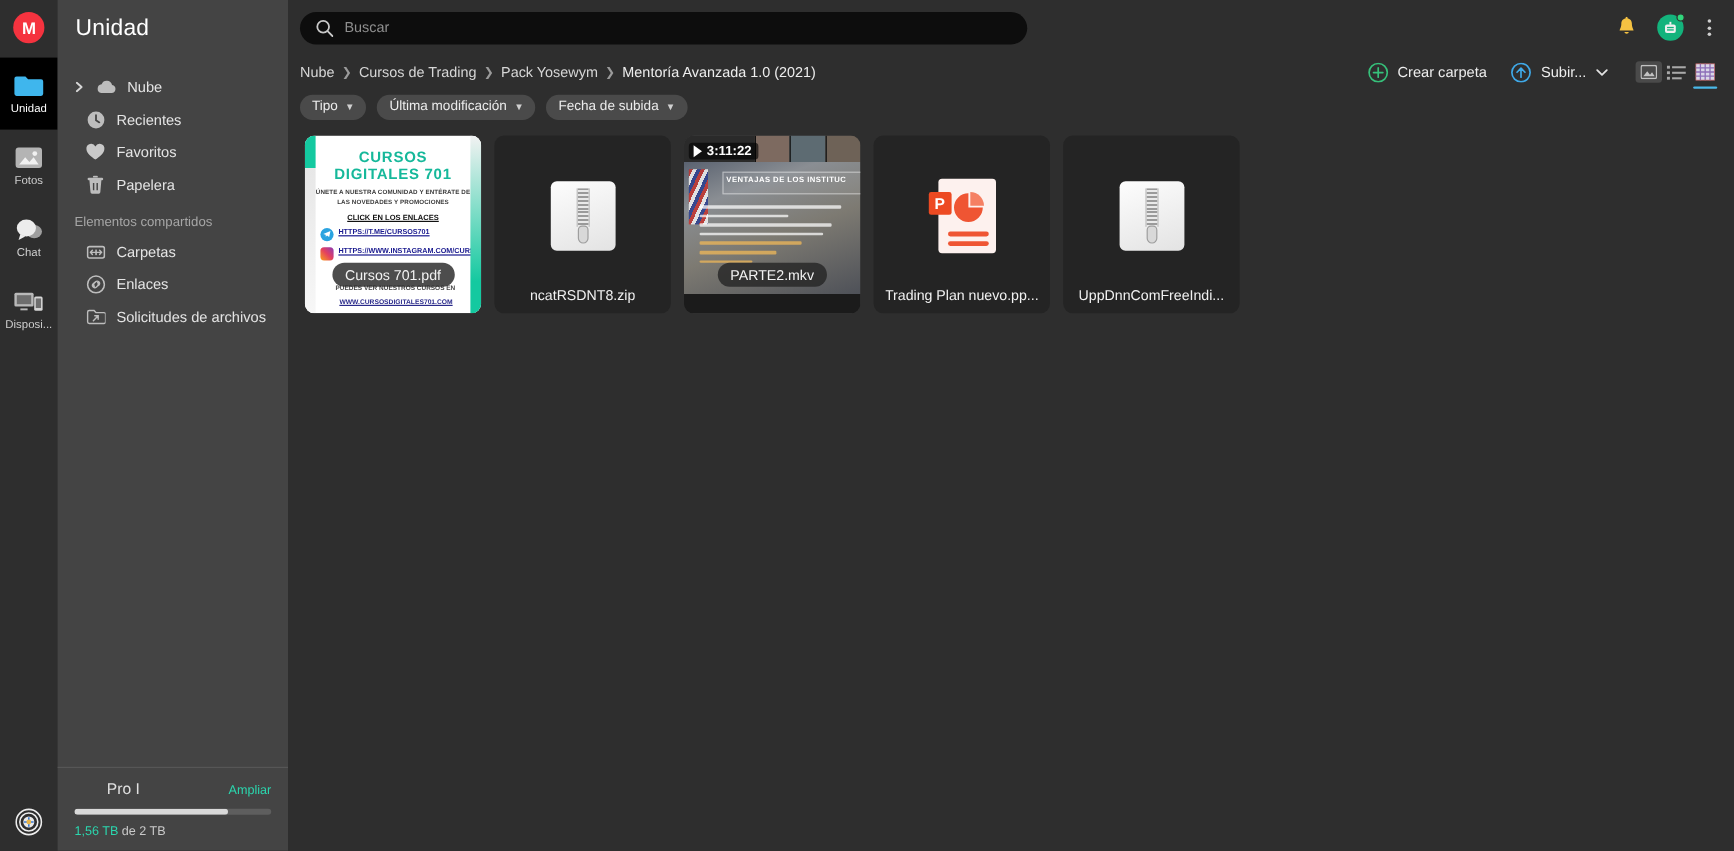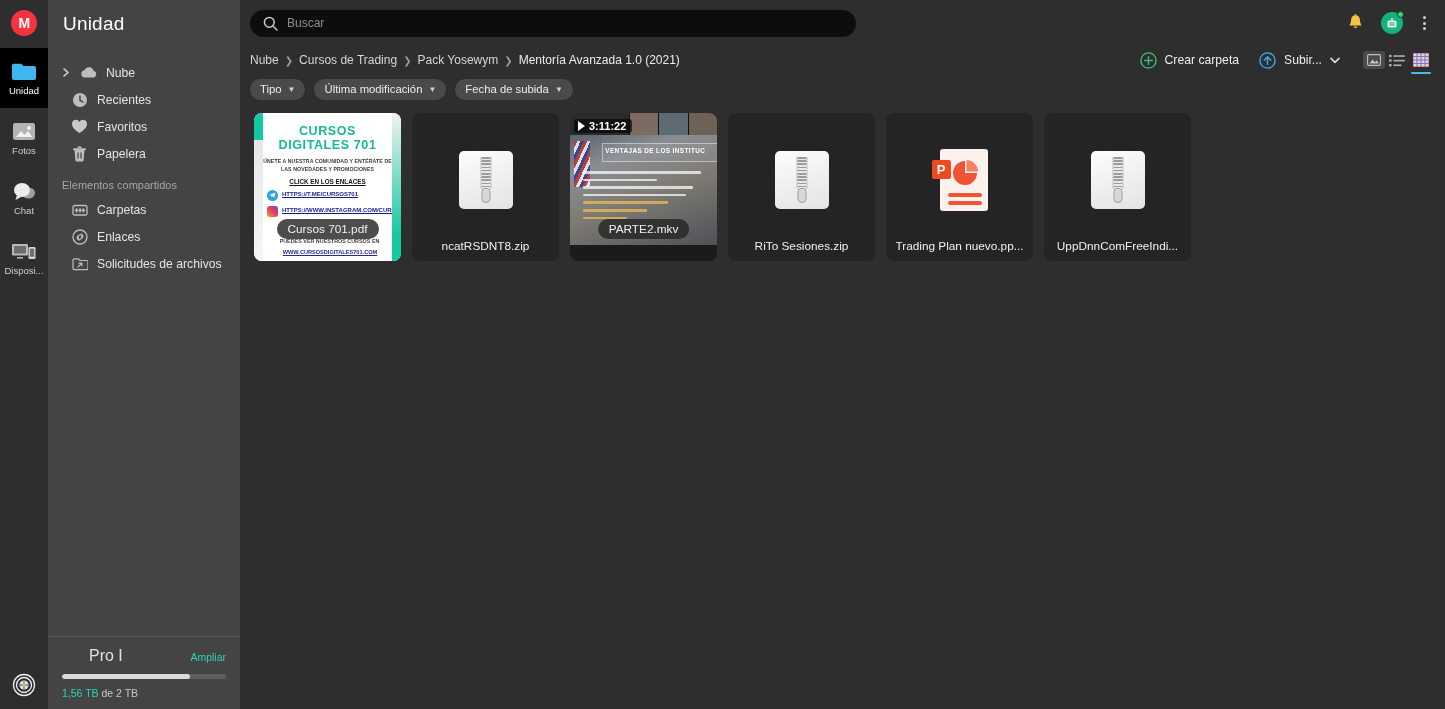--- a/index.html
+++ b/index.html
@@ -69,21 +69,21 @@
     font-size: 11px; color: #a6a6a6;
     padding: 12px 0 5px 14px;
   }
   .storage {
     position: absolute; bottom: 0; left: 0; width: 192px;
     padding: 0 14px 10px 14px;
     border-top: 1px solid #565656;
     padding-top: 10px;
   }
   .st-top { display: flex; justify-content: space-between; align-items: baseline; }
-  .st-plan { font-size: 16px; color: #e0e0e0; padding-left: 27px; }
+  .st-plan { font-size: 13px; color: #e0e0e0; padding-left: 27px; }
   .st-upg { font-size: 10.5px; color: #2bd6ae; cursor: pointer; }
   .st-bar { height: 5px; background: #5e5e5e; border-radius: 3px; margin: 9px 0 8px 0; overflow: hidden; }
   .st-fill { height: 5px; background: #d9d9d9; border-radius: 3px; width: 78%; }
   .st-txt { font-size: 10.5px; color: #c9c9c9; }
   .st-txt b { color: #2bd6ae; font-weight: normal; }
 
   
   .main { flex: 1; height: 709px; background: #2e2e2e; display: flex; flex-direction: column; position: relative; }
 
   .topbar { height: 46px; display: flex; align-items: center; padding: 0 12px 0 10px; }
@@ -587,27 +587,20 @@
           </div>
           <div class="bottombar"></div>
         </div>
         <div class="dur">
           <span class="play-tri"></span>
           <span>3:11:22</span>
         </div>
         <div class="fname">PARTE2.mkv</div>
       </div>
 
-      <div class="card">
-        <div class="zip-ico">
-          <div class="zip-teeth"></div>
-            <div class="zip-pull"></div>
-        </div>
-        <div class="fname">RiTo Sesiones.zip</div>
-      </div>
 
       <div class="card">
         <div class="ppt-ico">
           <div class="ppt-page"></div>
           <div class="ppt-pie">
             <svg width="26" height="26" viewBox="0 0 26 26">
               <path d="M13 13V1a12 12 0 1 0 12 12z" fill="#ef5533"></path>
               <path d="M14.6 0v11.4H26A11.6 11.6 0 0 0 14.6 0z" fill="#f58063"></path>
             </svg>
           </div>

